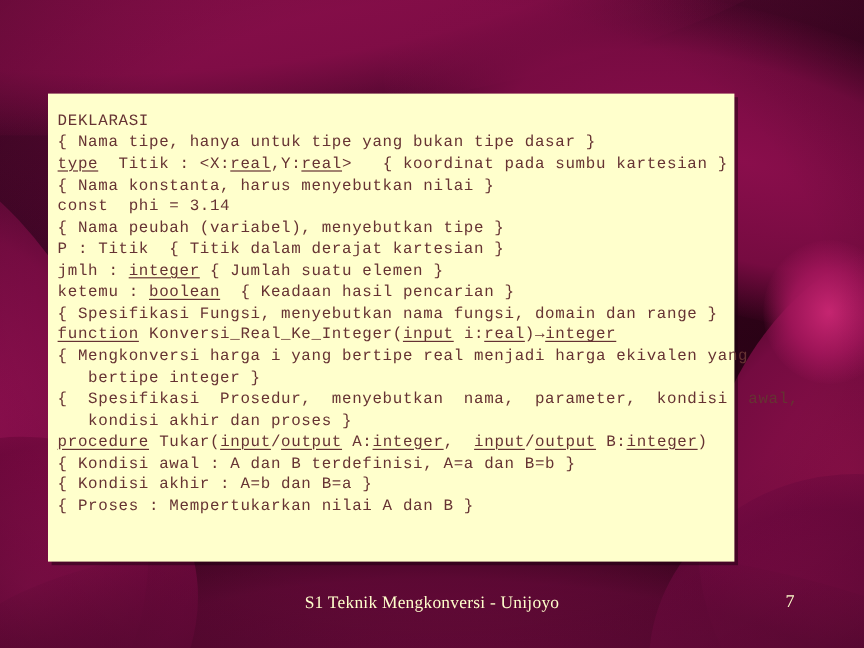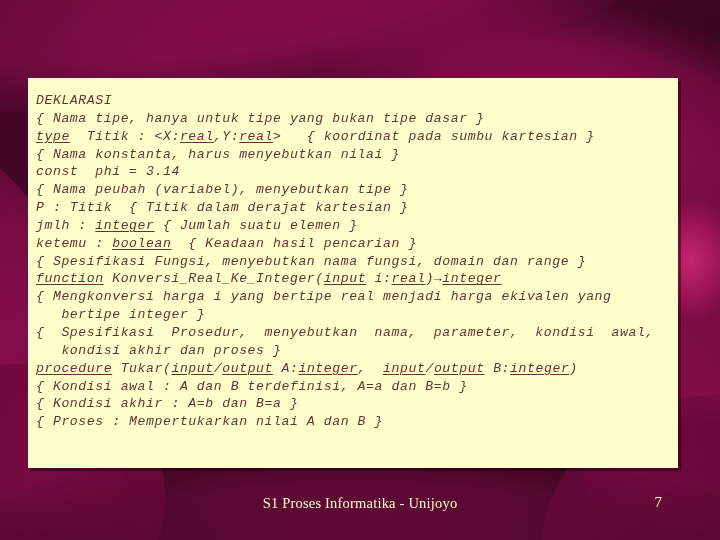--- a/index.html
+++ b/index.html
@@ -120,29 +120,28 @@
   .vignette {
     position: absolute;
     inset: 0;
     background: radial-gradient(ellipse 95% 95% at 50% 46%, rgba(0,0,0,0) 48%, rgba(10,0,6,0.45) 100%);
     pointer-events: none;
   }
 
   
   #content-panel {
     position: absolute;
-    left: 28px;
+    left: 40px;
     top: 78px;
-    width: 650px;
+    width: 572px;
     height: 390px;
     background: #ffffcc;
     box-sizing: border-box;
     padding: 14px 0 0 8px;
     box-shadow: 3px 3px 0 rgba(25,0,14,0.45);
-    font-style: italic;
   }
 
   #code-block {
     margin: 0;
     font-family: "Liberation Mono", "DejaVu Sans Mono", monospace;
     font-size: 13.2px;
     line-height: 17.85px;
     letter-spacing: 0.55px;
     color: #663333;
     white-space: pre;
@@ -190,16 +189,16 @@
   <div class="band band-right"></div>
   <div class="band band-rightlow"></div>
   <div class="band band-bottom"></div>
   <div class="glow-right"></div>
   <div class="vignette"></div>
 
   <div id="content-panel">
     <pre id="code-block"><span class="ln">DEKLARASI</span><span class="ln">{ Nama tipe, hanya untuk tipe yang bukan tipe dasar }</span><span class="ln"><u>type</u>  Titik : &lt;X:<u>real</u>,Y:<u>real</u>&gt;   { koordinat pada sumbu kartesian }</span><span class="ln">{ Nama konstanta, harus menyebutkan nilai }</span><span class="ln">const  phi = 3.14</span><span class="ln">{ Nama peubah (variabel), menyebutkan tipe }</span><span class="ln">P : Titik  { Titik dalam derajat kartesian }</span><span class="ln">jmlh : <u>integer</u> { Jumlah suatu elemen }</span><span class="ln">ketemu : <u>boolean</u>  { Keadaan hasil pencarian }</span><span class="ln">{ Spesifikasi Fungsi, menyebutkan nama fungsi, domain dan range }</span><span class="ln"><u>function</u> Konversi_Real_Ke_Integer(<u>input</u> i:<u>real</u>)→<u>integer</u></span><span class="ln">{ Mengkonversi harga i yang bertipe real menjadi harga ekivalen yang</span><span class="ln">   bertipe integer }</span><span class="ln">{  Spesifikasi  Prosedur,  menyebutkan  nama,  parameter,  kondisi  awal,</span><span class="ln">   kondisi akhir dan proses }</span><span class="ln"><u>procedure</u> Tukar(<u>input</u>/<u>output</u> A:<u>integer</u>,  <u>input</u>/<u>output</u> B:<u>integer</u>)</span><span class="ln">{ Kondisi awal : A dan B terdefinisi, A=a dan B=b }</span><span class="ln">{ Kondisi akhir : A=b dan B=a }</span><span class="ln">{ Proses : Mempertukarkan nilai A dan B }</span></pre>
   </div>
 
-  <div id="footer-text">S1 Proses Informatika - Unijoyo</div>
+  <div id="footer-text">S1 Teknik Mengkonversi - Unijoyo</div>
   <div id="page-number">7</div>
 
 </div>
 
 </body></html>

